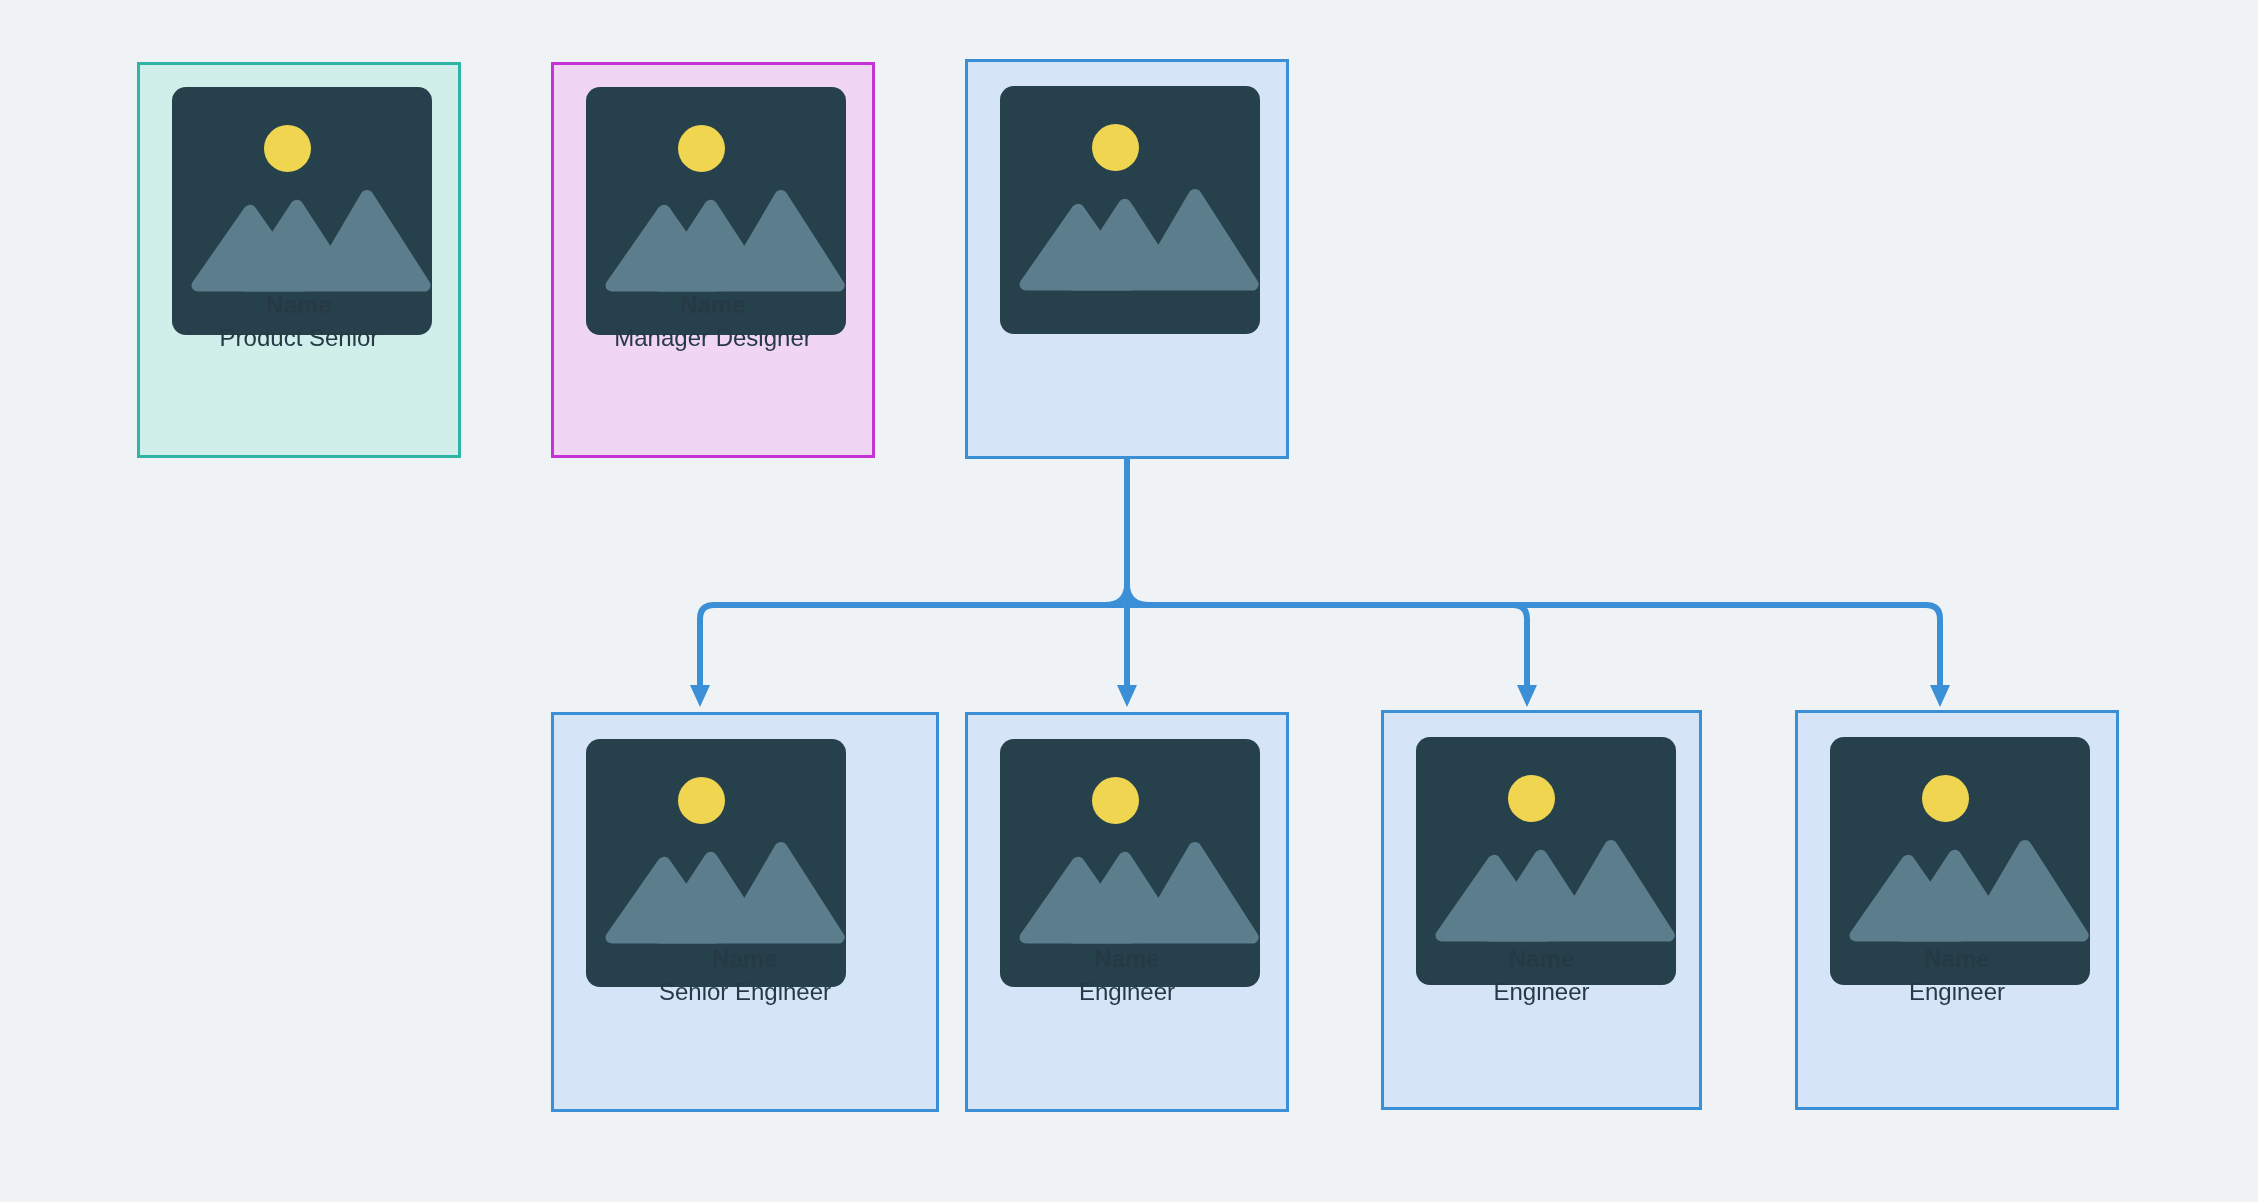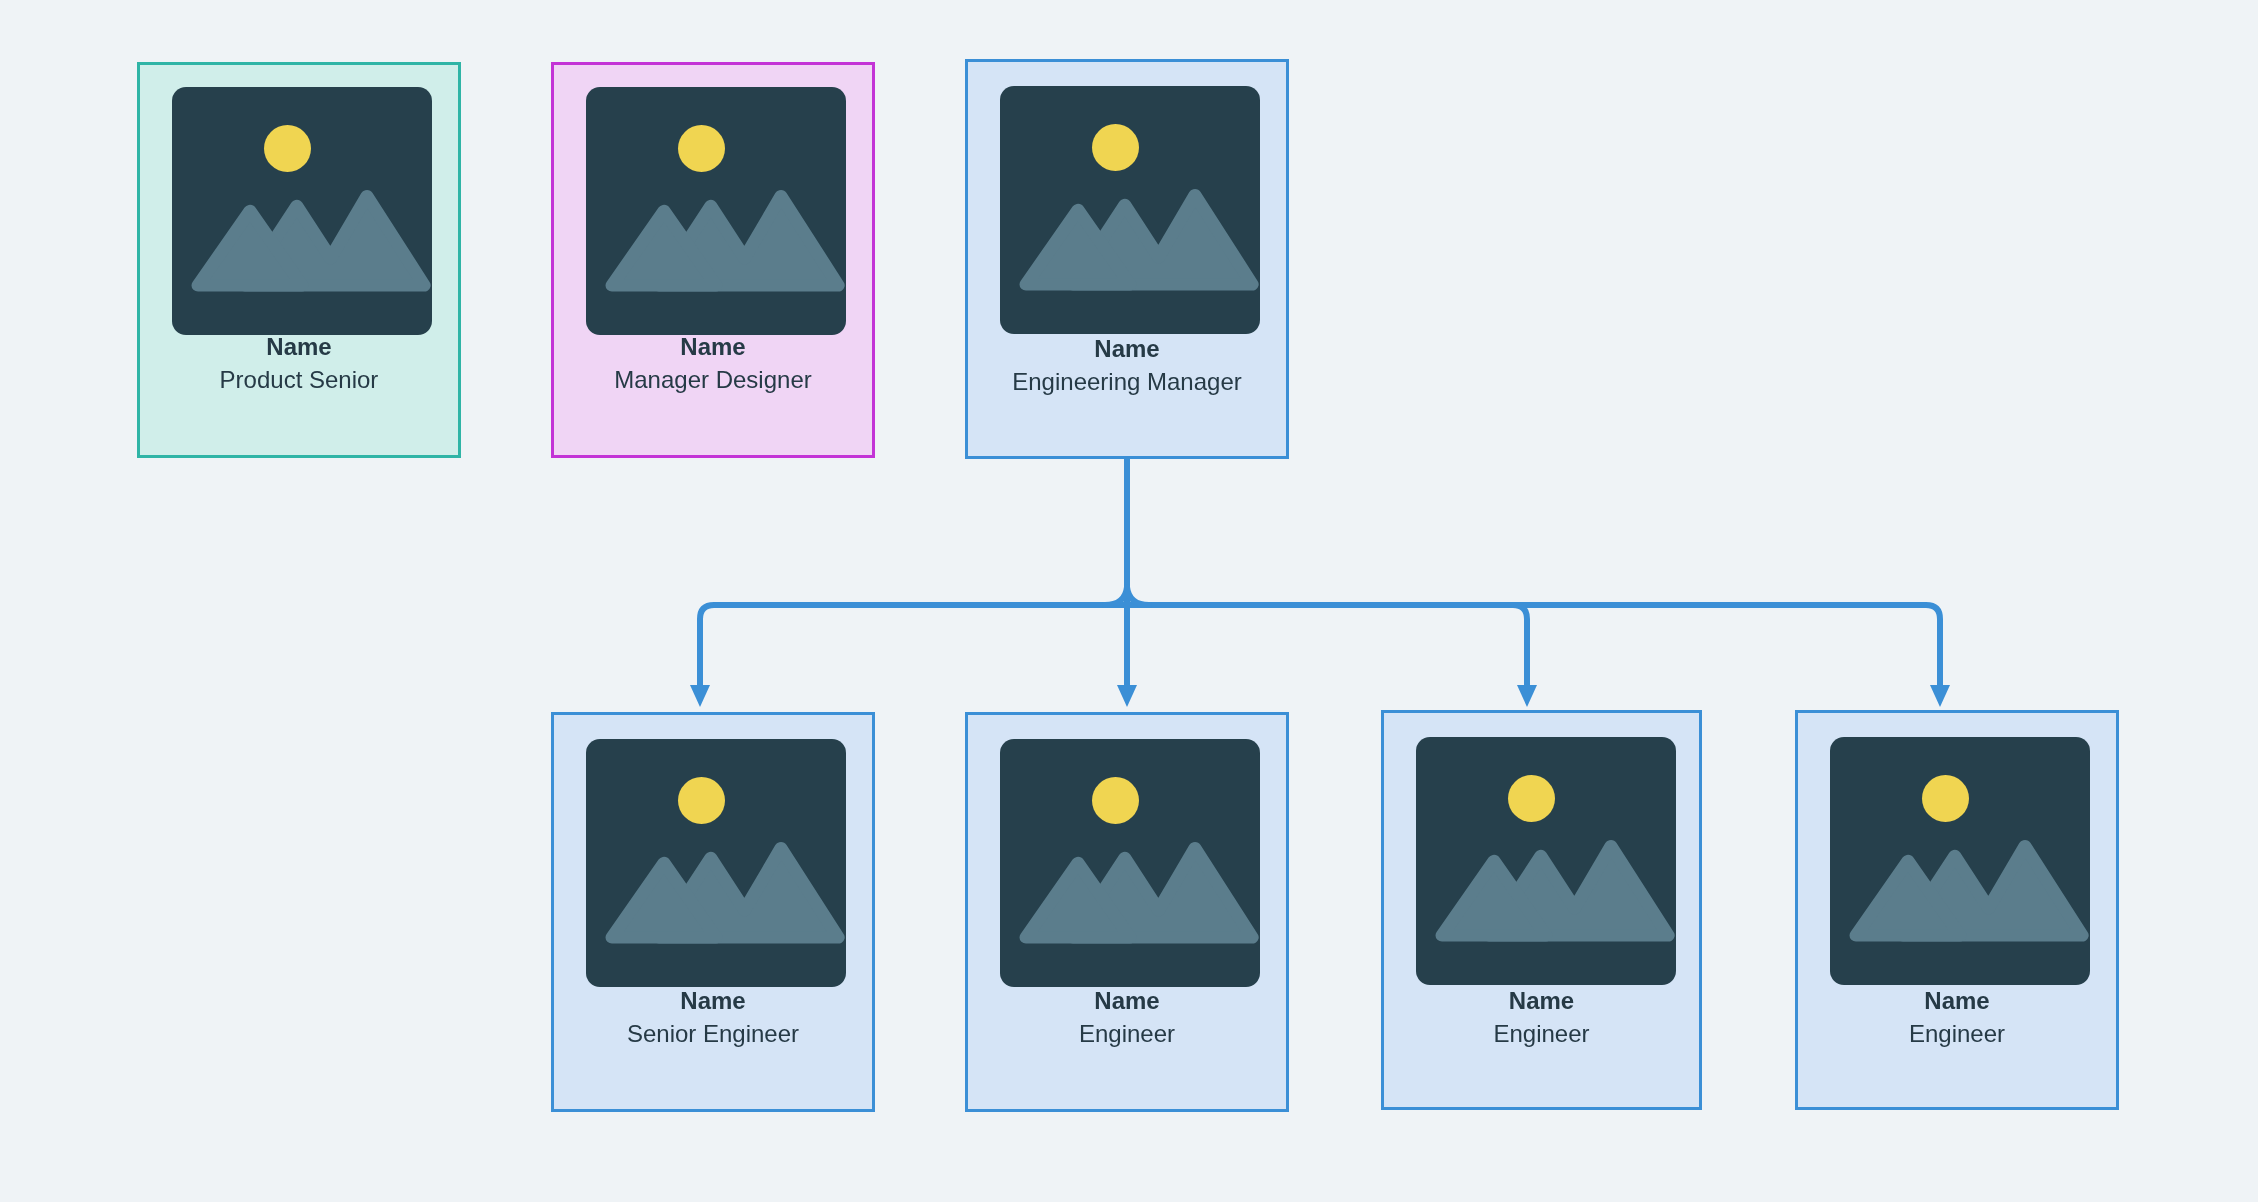--- a/index.html
+++ b/index.html
@@ -60,21 +60,20 @@
     position: absolute;
     left: 0;
     bottom: 0;
     width: 100%;
   }
 
   .card-text {
     text-align: center;
     width: 100%;
     line-height: 1.0;
-    margin-top: 42px;
   }
 
   .card-name {
     font-weight: bold;
     color: #263a46;
     display: block;
   }
 
   .card-role {
     font-weight: normal;
@@ -129,26 +128,22 @@
         </div>
       </div>
       <div class="card" style="left: 965px; top: 59px; width: 324px; height: 400px; border-color: rgb(59, 143, 214); background: rgb(213, 228, 246);">
         <div class="thumb" style="left: 32px; top: 24px; width: 260px; height: 248px; position: absolute;">
           <div class="sun" style="width: 47px; height: 47px; left: 92px; top: 38px; background: rgb(240, 213, 81);"></div>
           <svg class="peaks" viewBox="0 0 100 100" preserveAspectRatio="none" style="width: 260px; height: 248px; left: 0px; top: 0px; position: absolute;">
             <path d="M28 80 L48 48 L61 69 L75 44 L97 80 Z" fill="#5b7d8c" stroke="#5b7d8c" stroke-width="5" stroke-linejoin="round"></path>
             <path d="M10 80 L30 50 L50 80 Z" fill="#5b7d8c" stroke="#5b7d8c" stroke-width="5" stroke-linejoin="round"></path>
           </svg>
         </div>
-        <div class="card-text" style="position: absolute; left: 0px; top: 233px;">
-          <span class="card-name" style="font-size: 24px; color: rgb(38, 58, 70); margin-bottom: 9px;">Name</span>
-          <span class="card-role" style="font-size: 24px; color: rgb(38, 58, 70);">Engineering Manager</span>
-        </div>
       </div>
-      <div class="card" style="left: 551px; top: 712px; width: 324px; height: 400px; border-color: rgb(59, 143, 214); background: rgb(213, 228, 246);">
+      <div class="card" style="left: 551px; top: 712px; width: 388px; height: 400px; border-color: rgb(59, 143, 214); background: rgb(213, 228, 246);">
         <div class="thumb" style="left: 32px; top: 24px; width: 260px; height: 248px; position: absolute;">
           <div class="sun" style="width: 47px; height: 47px; left: 92px; top: 38px; background: rgb(240, 213, 81);"></div>
           <svg class="peaks" viewBox="0 0 100 100" preserveAspectRatio="none" style="width: 260px; height: 248px; left: 0px; top: 0px; position: absolute;">
             <path d="M28 80 L48 48 L61 69 L75 44 L97 80 Z" fill="#5b7d8c" stroke="#5b7d8c" stroke-width="5" stroke-linejoin="round"></path>
             <path d="M10 80 L30 50 L50 80 Z" fill="#5b7d8c" stroke="#5b7d8c" stroke-width="5" stroke-linejoin="round"></path>
           </svg>
         </div>
         <div class="card-text" style="position: absolute; left: 0px; top: 232px;">
           <span class="card-name" style="font-size: 24px; color: rgb(38, 58, 70); margin-bottom: 9px;">Name</span>
           <span class="card-role" style="font-size: 24px; color: rgb(38, 58, 70);">Senior Engineer</span>

